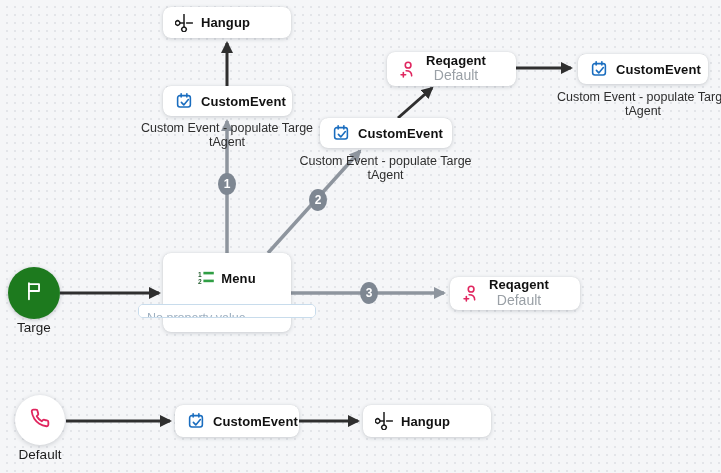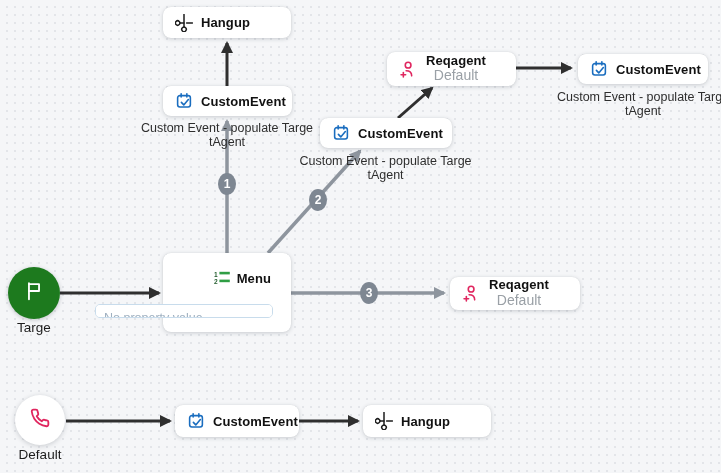--- a/index.html
+++ b/index.html
@@ -13,21 +13,21 @@
   svg.edges{position:absolute;left:0;top:0;z-index:1;}
   .node{
     position:absolute;z-index:2;background:#fff;border-radius:8px;
     box-shadow:0 1px 4px rgba(35,46,60,.20),0 0 1px rgba(35,46,60,.12);
     display:flex;align-items:center;gap:8px;padding:0 12px;box-sizing:border-box;
   }
   .node .ic{flex:0 0 auto;display:flex;align-items:center;}
   .node .title{font-weight:700;font-size:13px;letter-spacing:.1px;color:#111;white-space:nowrap;}
   .node .tcol{display:flex;flex-direction:column;line-height:1.12;align-items:center;}
   .node .subtitle{font-size:14px;color:#9aa0a6;font-weight:400;}
-  .menu-node{flex-direction:column;align-items:flex-end;gap:12px;padding:8px;}
+  .menu-node{flex-direction:column;align-items:center;gap:12px;padding:8px;}
   .menu-head{display:flex;align-items:center;gap:7px;padding:9px 12px 5px;}
   .menu-node textarea{
     margin:1px 10px 10px;height:36px;border:1px solid #c8dcec;border-radius:5px;
     padding:6px 8px;font-size:12.5px;font-family:"Liberation Sans",sans-serif;
     resize:none;outline:none;background:#fff;color:#3c4a58;
   }
   .menu-node textarea::placeholder{color:#9fb0c0;}
   .caption{
     position:absolute;z-index:2;font-size:12.5px;color:#2e2e2e;line-height:1.14;
     text-align:center;

